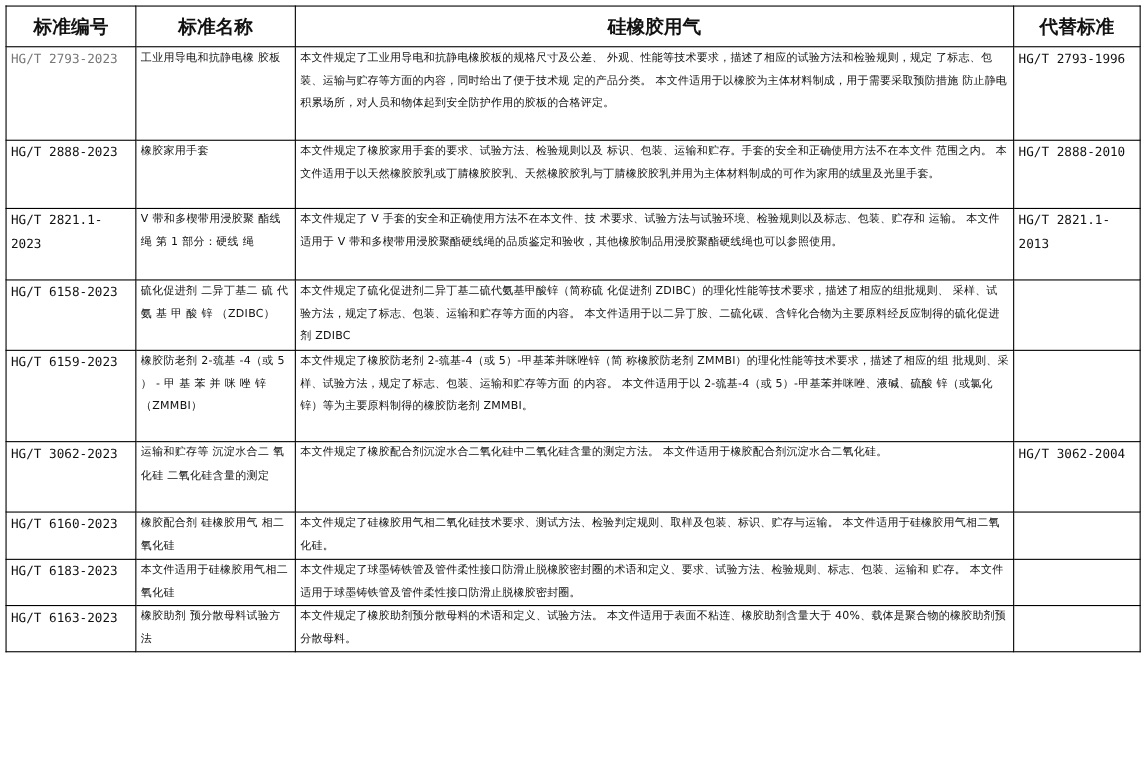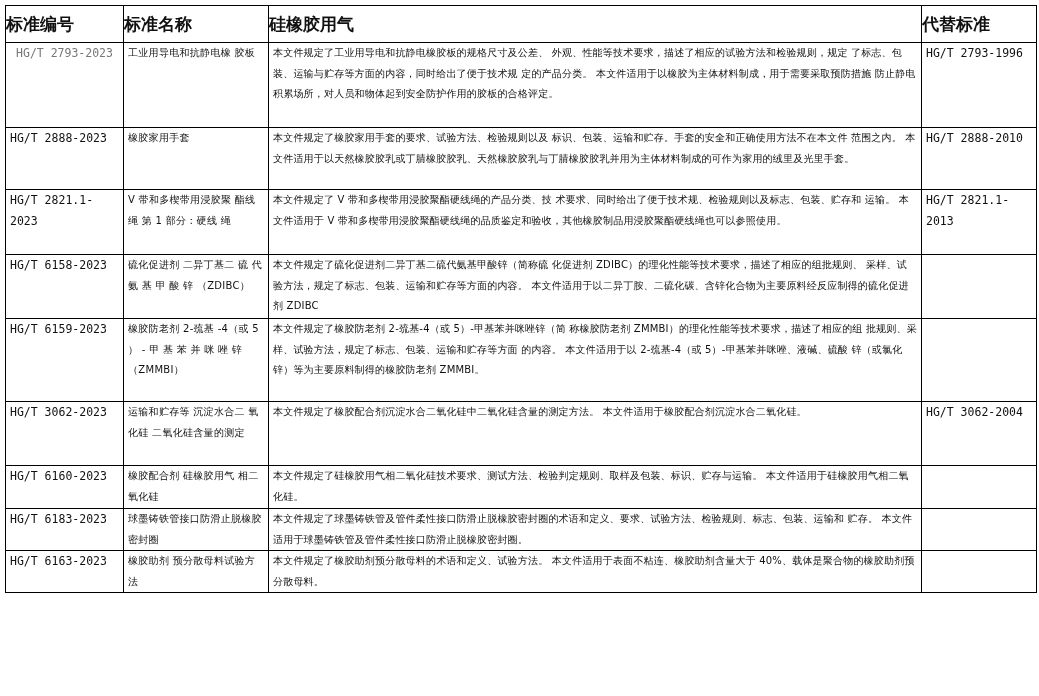--- a/index.html
+++ b/index.html
@@ -13,29 +13,29 @@
   }
   table.std td, table.std th {
     border: 1px solid #000;
     vertical-align: top;
     padding: 0 4px;
     overflow: hidden;
   }
   table.std th {
     font-family: "DejaVu Serif", serif;
     font-weight: bold; font-size: 17px;
-    text-align: left; vertical-align: middle;
+    text-align: center; vertical-align: middle;
     height: 36px; padding: 0;
   }
   td.code, td.repl {
     font-family: "DejaVu Sans Mono", monospace;
     font-size: 11.5px; line-height: 20.5px;
     padding-top: 2px;
   }
-  td.code.gray { color: #777; text-align: center; }
+  td.code.gray { color: #777; }
   td.name, td.content {
     font-size: 10px; line-height: 20.5px;
     padding-top: 2px;
     letter-spacing: 0.3px;
   }
   td.content { letter-spacing: 0.2px; }
 </style>
 </head>
 <body>
 
@@ -63,21 +63,21 @@
     </tr>
     <tr style="height:62px">
       <td class="code">HG/T 2888-2023</td>
       <td class="name">橡胶家用手套</td>
       <td class="content">本文件规定了橡胶家用手套的要求、试验方法、检验规则以及 标识、包装、运输和贮存。手套的安全和正确使用方法不在本文件 范围之内。 本文件适用于以天然橡胶胶乳或丁腈橡胶胶乳、天然橡胶胶乳与丁腈橡胶胶乳并用为主体材料制成的可作为家用的绒里及光里手套。</td>
       <td class="repl">HG/T 2888-2010</td>
     </tr>
     <tr style="height:65px">
       <td class="code">HG/T 2821.1-2023</td>
       <td class="name">V 带和多楔带用浸胶聚 酯线绳 第 1 部分：硬线 绳</td>
-      <td class="content">本文件规定了 V 带和多楔带用浸胶聚酯硬线绳的产品分类、技 术要求、同时给出了便于技术规、检验规则以及标志、包装、贮存和 运输。 本文件适用于 V 带和多楔带用浸胶聚酯硬线绳的品质鉴定和验收，其他橡胶制品用浸胶聚酯硬线绳也可以参照使用。</td>
+      <td class="content">本文件规定了 V 手套的安全和正确使用方法不在本文件、技 术要求、试验方法与试验环境、检验规则以及标志、包装、贮存和 运输。 本文件适用于 V 带和多楔带用浸胶聚酯硬线绳的品质鉴定和验收，其他橡胶制品用浸胶聚酯硬线绳也可以参照使用。</td>
       <td class="repl">HG/T 2821.1-2013</td>
     </tr>
     <tr style="height:64px">
       <td class="code">HG/T 6158-2023</td>
       <td class="name">硫化促进剂 二异丁基二 硫 代 氨 基 甲 酸 锌 （ZDIBC）</td>
       <td class="content">本文件规定了硫化促进剂二异丁基二硫代氨基甲酸锌（简称硫 化促进剂 ZDIBC）的理化性能等技术要求，描述了相应的组批规则、 采样、试验方法，规定了标志、包装、运输和贮存等方面的内容。 本文件适用于以二异丁胺、二硫化碳、含锌化合物为主要原料经反应制得的硫化促进剂 ZDIBC</td>
       <td class="repl"></td>
     </tr>
     <tr style="height:83px">
       <td class="code">HG/T 6159-2023</td>
@@ -92,21 +92,21 @@
       <td class="repl">HG/T 3062-2004</td>
     </tr>
     <tr style="height:43px">
       <td class="code">HG/T 6160-2023</td>
       <td class="name">橡胶配合剂 硅橡胶用气 相二氧化硅</td>
       <td class="content">本文件规定了硅橡胶用气相二氧化硅技术要求、测试方法、检验判定规则、取样及包装、标识、贮存与运输。 本文件适用于硅橡胶用气相二氧化硅。</td>
       <td class="repl"></td>
     </tr>
     <tr style="height:41px">
       <td class="code">HG/T 6183-2023</td>
-      <td class="name">球墨铸铁管接口防滑止脱橡胶密封圈</td>
+      <td class="name">本文件适用于硅橡胶用气相二氧化硅</td>
       <td class="content">本文件规定了球墨铸铁管及管件柔性接口防滑止脱橡胶密封圈的术语和定义、要求、试验方法、检验规则、标志、包装、运输和 贮存。 本文件适用于球墨铸铁管及管件柔性接口防滑止脱橡胶密封圈。</td>
       <td class="repl"></td>
     </tr>
     <tr style="height:41px">
       <td class="code">HG/T 6163-2023</td>
       <td class="name">橡胶助剂 预分散母料试验方法</td>
       <td class="content">本文件规定了橡胶助剂预分散母料的术语和定义、试验方法。 本文件适用于表面不粘连、橡胶助剂含量大于 40%、载体是聚合物的橡胶助剂预分散母料。</td>
       <td class="repl"></td>
     </tr>
   </tbody>

